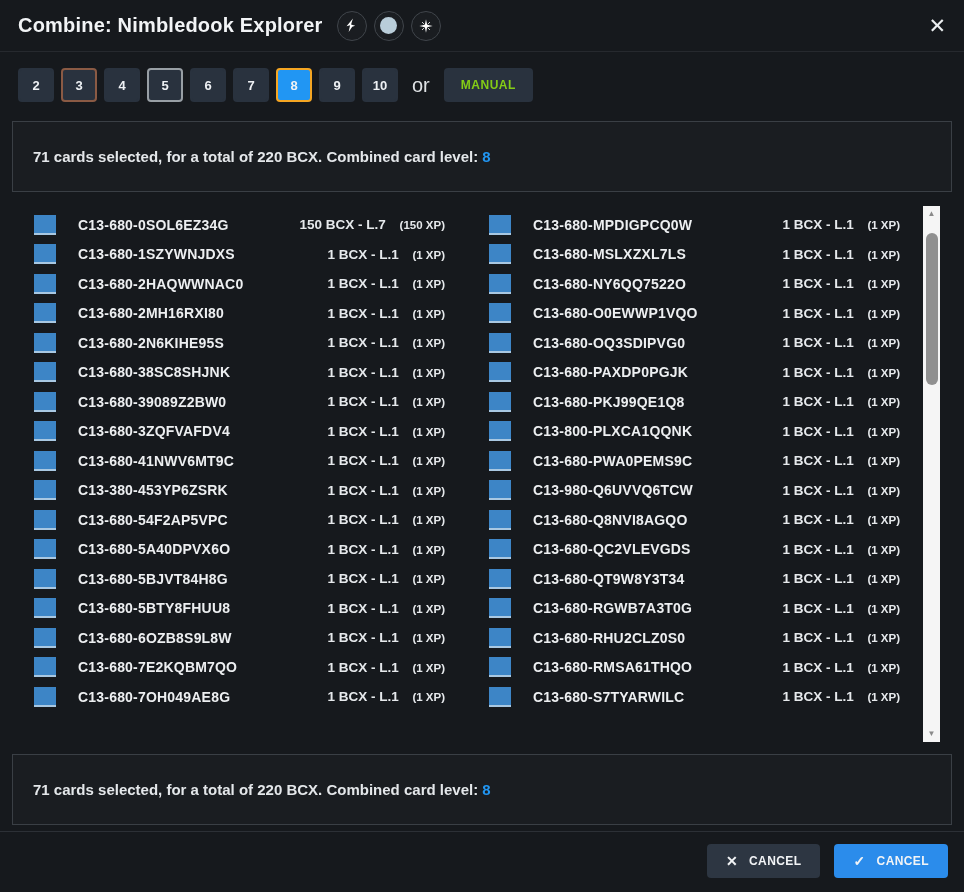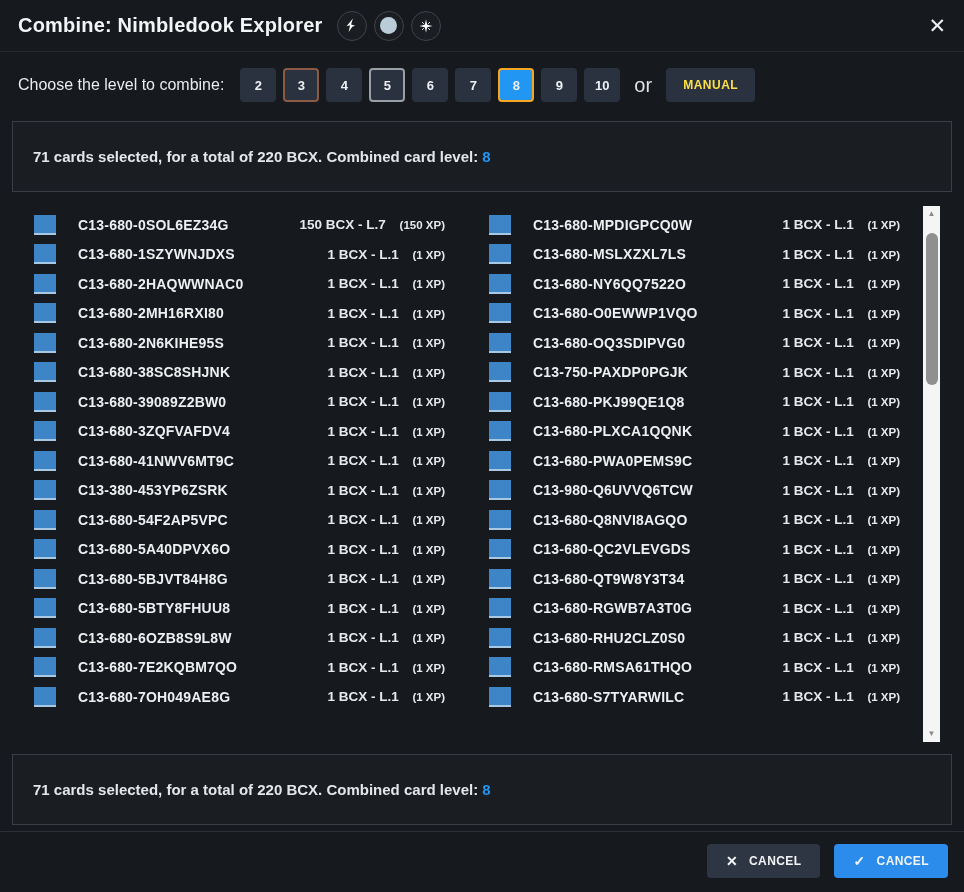--- a/index.html
+++ b/index.html
@@ -35,21 +35,21 @@
     min-width:36px; height:34px; padding:0 8px; border-radius:4px;
     background:#29323e; border:2px solid #29323e; color:#eef1f4;
     font-family:inherit; font-weight:bold; font-size:13px; cursor:pointer;
   }
   .lvl.bronze  { border-color:#8a5a44; }
   .lvl.silver  { border-color:#989fa5; }
   .lvl.selected{ background:#2196f3; border-color:#f5a623; }
   .or-label { font-size:20px; margin:0 7px; color:#dfe2e5; }
   .manual-btn {
     height:34px; padding:0 17px; border:none; border-radius:4px; background:#29323e;
-    color:#fde047; font-family:inherit; font-weight:bold; font-size:12px;
+    color:#84cc16; font-family:inherit; font-weight:bold; font-size:12px;
     letter-spacing:.5px; cursor:pointer;
   }
 
   
   .summary-box {
     flex:none; margin:6px 12px; border:1px solid #3a3f45; border-radius:0;
     background:#1a1d21; padding:26px 20px; font-size:15px; font-weight:bold; color:#e4e7ea;
   }
   .summary-box .lvl-accent { color:#2196f3; }
 
@@ -115,21 +115,20 @@
         <svg width="16" height="16" viewBox="0 0 24 24">
           <path fill="#ffffff" d="M12 2 L13.7 10.3 L22 12 L13.7 13.7 L12 22 L10.3 13.7 L2 12 L10.3 10.3 Z"></path>
           <path stroke="#ffffff" stroke-width="1.2" d="M6 6 L9.4 9.4 M18 6 L14.6 9.4 M6 18 L9.4 14.6 M18 18 L14.6 14.6"></path>
         </svg>
       </span>
     </span>
     <button class="close-btn">✕</button>
   </div>
 
   <div class="level-row">
-    <span class="level-label">Choose the level to combine:</span>
     <span style="display:flex;gap:7px" id="level-buttons">
         <button class="lvl default">2</button>
         <button class="lvl bronze">3</button>
         <button class="lvl default">4</button>
         <button class="lvl silver">5</button>
         <button class="lvl default">6</button>
         <button class="lvl default">7</button>
         <button class="lvl selected">8</button>
         <button class="lvl default">9</button>
         <button class="lvl default">10</button>
@@ -252,31 +251,31 @@
             <span class="cid">C13-680-O0EWWP1VQO</span>
             <span class="cval">1 BCX - L.1 <small>(1 XP)</small></span>
           </div>
           <div class="card-row">
             <span class="cb"></span>
             <span class="cid">C13-680-OQ3SDIPVG0</span>
             <span class="cval">1 BCX - L.1 <small>(1 XP)</small></span>
           </div>
           <div class="card-row">
             <span class="cb"></span>
-            <span class="cid">C13-750-PAXDP0PGJK</span>
+            <span class="cid">C13-680-PAXDP0PGJK</span>
             <span class="cval">1 BCX - L.1 <small>(1 XP)</small></span>
           </div>
           <div class="card-row">
             <span class="cb"></span>
             <span class="cid">C13-680-PKJ99QE1Q8</span>
             <span class="cval">1 BCX - L.1 <small>(1 XP)</small></span>
           </div>
           <div class="card-row">
             <span class="cb"></span>
-            <span class="cid">C13-680-PLXCA1QQNK</span>
+            <span class="cid">C13-800-PLXCA1QQNK</span>
             <span class="cval">1 BCX - L.1 <small>(1 XP)</small></span>
           </div>
           <div class="card-row">
             <span class="cb"></span>
             <span class="cid">C13-680-PWA0PEMS9C</span>
             <span class="cval">1 BCX - L.1 <small>(1 XP)</small></span>
           </div>
           <div class="card-row">
             <span class="cb"></span>
             <span class="cid">C13-980-Q6UVVQ6TCW</span>

